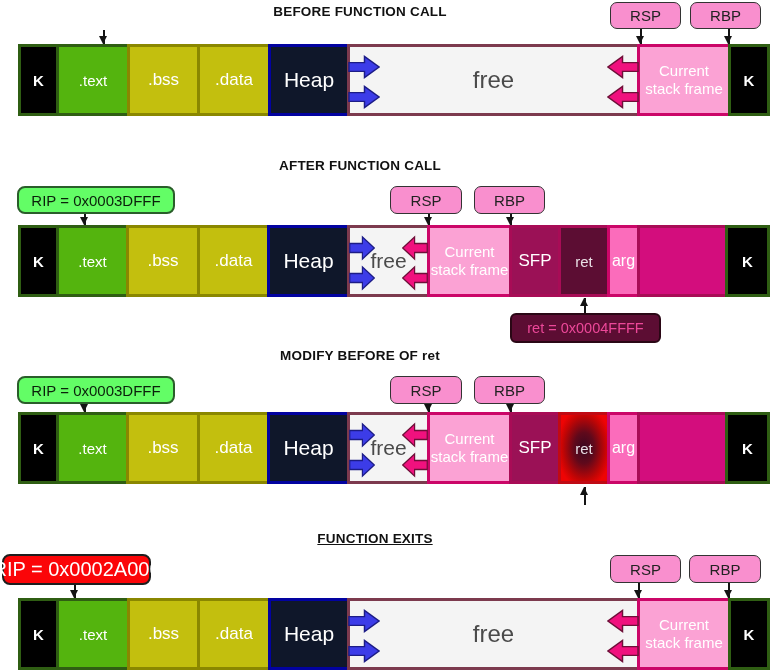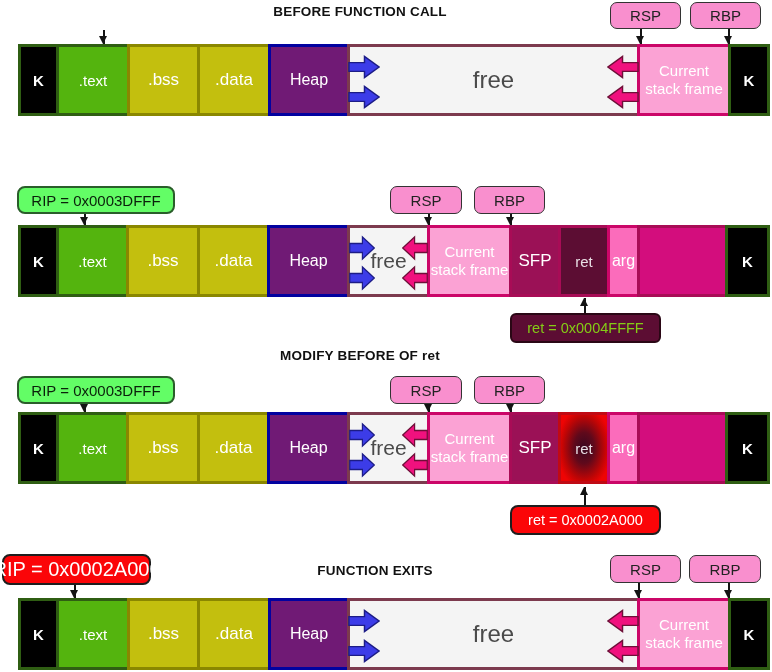--- a/index.html
+++ b/index.html
@@ -9,40 +9,40 @@
   
   .stage-title{position:absolute;width:400px;text-align:center;font-size:13.5px;font-weight:bold;
                color:#111;letter-spacing:.2px;}
 
   
   .pill{position:absolute;box-sizing:border-box;display:flex;align-items:center;justify-content:center;
         border-radius:8px;white-space:nowrap;}
   .pill-green{background:#63FD66;border:2px solid #2A5E2A;color:#0B210B;font-size:15px;}
   .pill-pink{background:#F98FCE;border:1.5px solid #333;color:#222;font-size:15px;border-radius:7px;}
   .pill-red{background:#FB0508;border:2px solid #1E1E1E;color:#fff;font-size:20px;}
-  .pill-dark{background:#5C0D33;border:2px solid #2A0715;color:#84cc16;font-size:14.5px;border-radius:6px;}
+  .pill-dark{background:#5C0D33;border:2px solid #2A0715;color:#ec4899;font-size:14.5px;border-radius:6px;}
 
   
   .conn{position:absolute;width:11px;}
   .conn::before{content:"";position:absolute;left:5px;top:0;bottom:0;width:1.5px;background:#141414;}
   .conn-down::after{content:"";position:absolute;left:1px;bottom:0;
       border-left:4.5px solid transparent;border-right:4.5px solid transparent;border-top:8px solid #141414;}
   .conn-up::after{content:"";position:absolute;left:1px;top:0;
       border-left:4.5px solid transparent;border-right:4.5px solid transparent;border-bottom:8px solid #141414;}
 
   
   .bar{position:absolute;left:18px;width:752px;height:72px;display:flex;z-index:1;}
   .seg{box-sizing:border-box;flex:none;border:3px solid;margin-left:-3px;position:relative;
        display:flex;align-items:center;justify-content:center;color:#fff;overflow:visible;}
   .seg:first-child{margin-left:0;}
   .seg-k{background:#000;border-color:#2F5E13;font-weight:bold;font-size:15px;}
   .seg-text{background:#54B40E;border-color:#2F5E13;font-size:15px;}
   .seg-bss{background:#C3BF0E;border-color:#8A8700;font-size:17px;}
   .seg-data{background:#C3BF0E;border-color:#8A8700;font-size:17px;}
-  .seg-heap{background:#701a75;border-color:#0202A0;font-size:16px;}
+  .seg-heap{background:#0f172a;border-color:#0202A0;font-size:21px;}
   .seg-free{background:#F4F4F4;border-color:#7C3A4E;color:#4A4A4A;}
   .seg-frame{background:#FBA2D4;border-color:#CB0668;font-size:15px;line-height:1.18;text-align:center;}
   .seg-sfp{background:#9B1156;border-color:#A80C56;font-size:17px;}
   .seg-ret{background:#5C0D33;border-color:#A80C56;font-size:15px;color:#E9DFE5;}
   .seg-ret-hot{background:radial-gradient(ellipse 58% 62% at 50% 50%,#380821 0%,#60091B 38%,#C10505 78%,#EE0404 100%);
                border-color:#C00A14;font-size:15px;color:#E9DFE5;}
   .seg-arg{background:#FB6CBB;border-color:#CB0668;font-size:16px;}
   .seg-prev{background:#D30D7D;border-color:#A80C56;}
   .free-label{position:relative;z-index:2;}
   .free-wide .free-label{font-size:24px;}
@@ -95,20 +95,21 @@
           </svg></span>
     </div>
     <div class="seg seg-frame" style="width:94px;">
         <span>Current stack frame</span>
       </div>
     <div class="seg seg-k" style="width:42px;">
         <span>K</span>
       </div>
   </div>
 
+  <div class="stage-title" style="left:160px;top:158px;">AFTER FUNCTION CALL</div>
   <div class="pill pill-green" style="left:17px;top:186px;width:158px;height:28px;">RIP = 0x0003DFFF</div>
   <div class="pill pill-pink" style="left:390px;top:186px;width:72px;height:28px;">RSP</div>
   <div class="pill pill-pink" style="left:474px;top:186px;width:71px;height:28px;">RBP</div>
   <div class="conn conn-down" style="left:79px;top:214px;height:11px;"></div>
   <div class="conn conn-down" style="left:423px;top:214px;height:11px;"></div>
   <div class="conn conn-down" style="left:505px;top:214px;height:11px;"></div>
 
   <div class="bar" style="top:225px;">
     <div class="seg seg-k" style="width:41px;">
         <span>K</span>
@@ -212,23 +213,22 @@
     <div class="seg seg-arg" style="width:33px;">
         <span>arg</span>
       </div>
     <div class="seg seg-prev" style="width:91px;"></div>
     <div class="seg seg-k" style="width:45px;">
         <span>K</span>
       </div>
   </div>
 
   <div class="conn conn-up" style="left:579px;top:487px;height:18px;"></div>
-  <div class="pill pill-red" style="left:510px;top:505px;width:151px;height:30px;font-size:14.5px;">ret = 0x0002A000</div>
-
-  <div class="stage-title" style="left:175px;top:563px;">FUNCTION EXITS</div>
+
+  <div class="stage-title" style="left:175px;top:531px;text-decoration:underline;">FUNCTION EXITS</div>
   <div class="pill pill-red" style="left:2px;top:554px;width:149px;height:31px;">RIP = 0x0002A000</div>
   <div class="pill pill-pink" style="left:610px;top:555px;width:71px;height:28px;">RSP</div>
   <div class="pill pill-pink" style="left:689px;top:555px;width:72px;height:28px;">RBP</div>
   <div class="conn conn-down" style="left:69px;top:585px;height:13px;"></div>
   <div class="conn conn-down" style="left:633px;top:583px;height:15px;"></div>
   <div class="conn conn-down" style="left:723px;top:583px;height:15px;"></div>
 
   <div class="bar" style="top:598px;">
     <div class="seg seg-k" style="width:41px;">
         <span>K</span>

